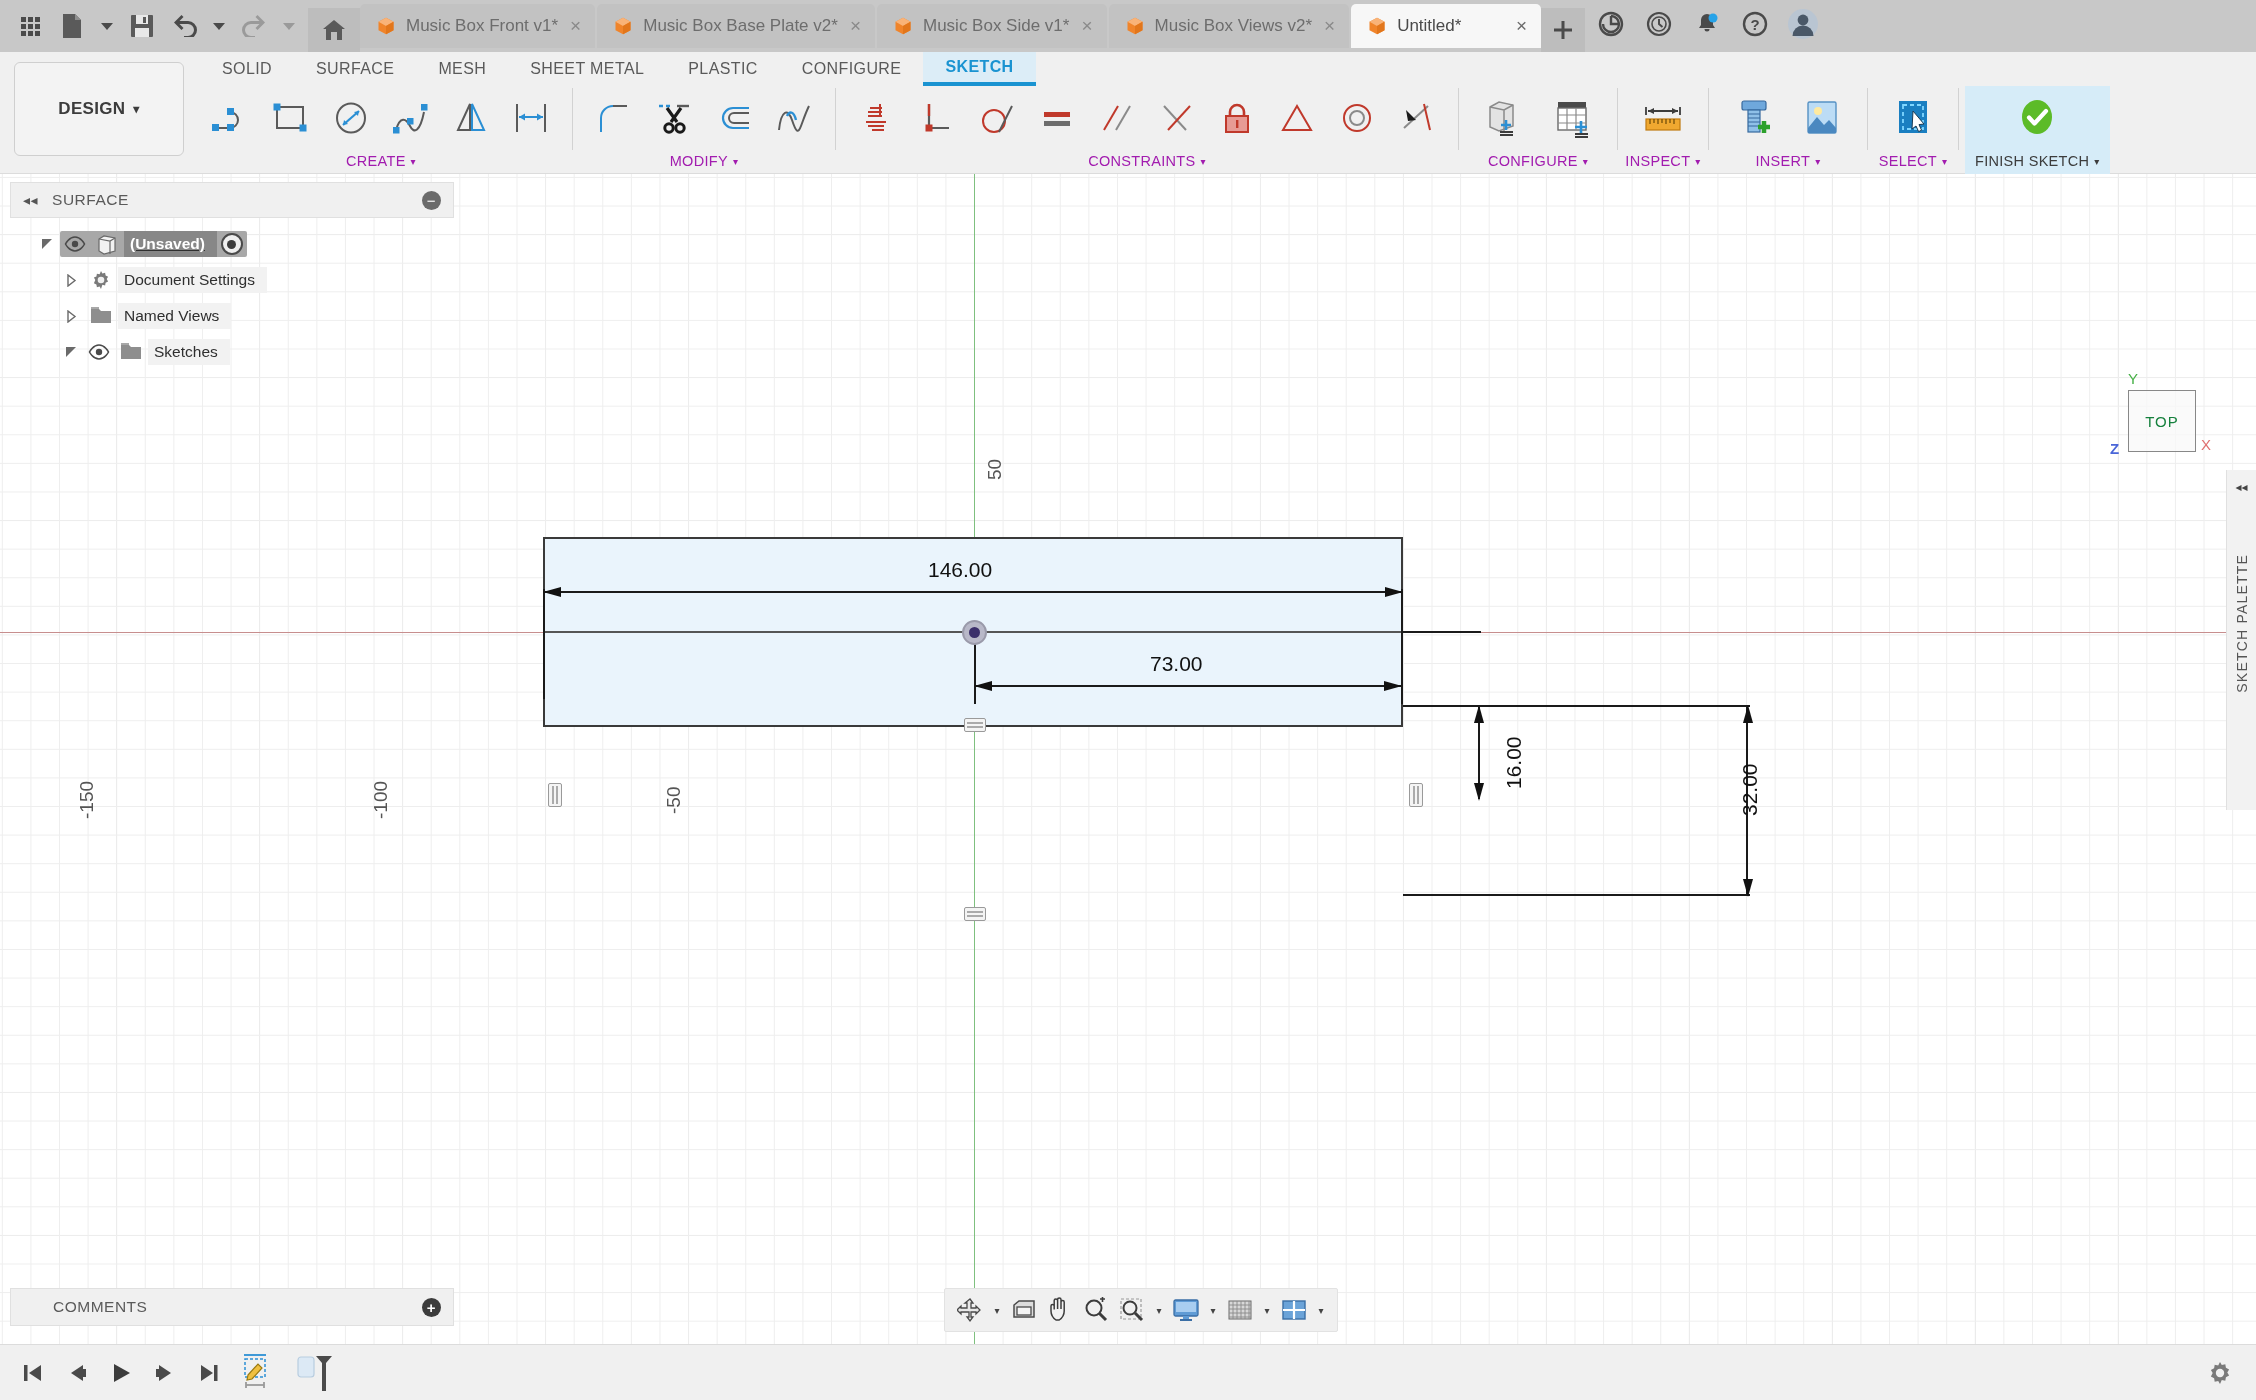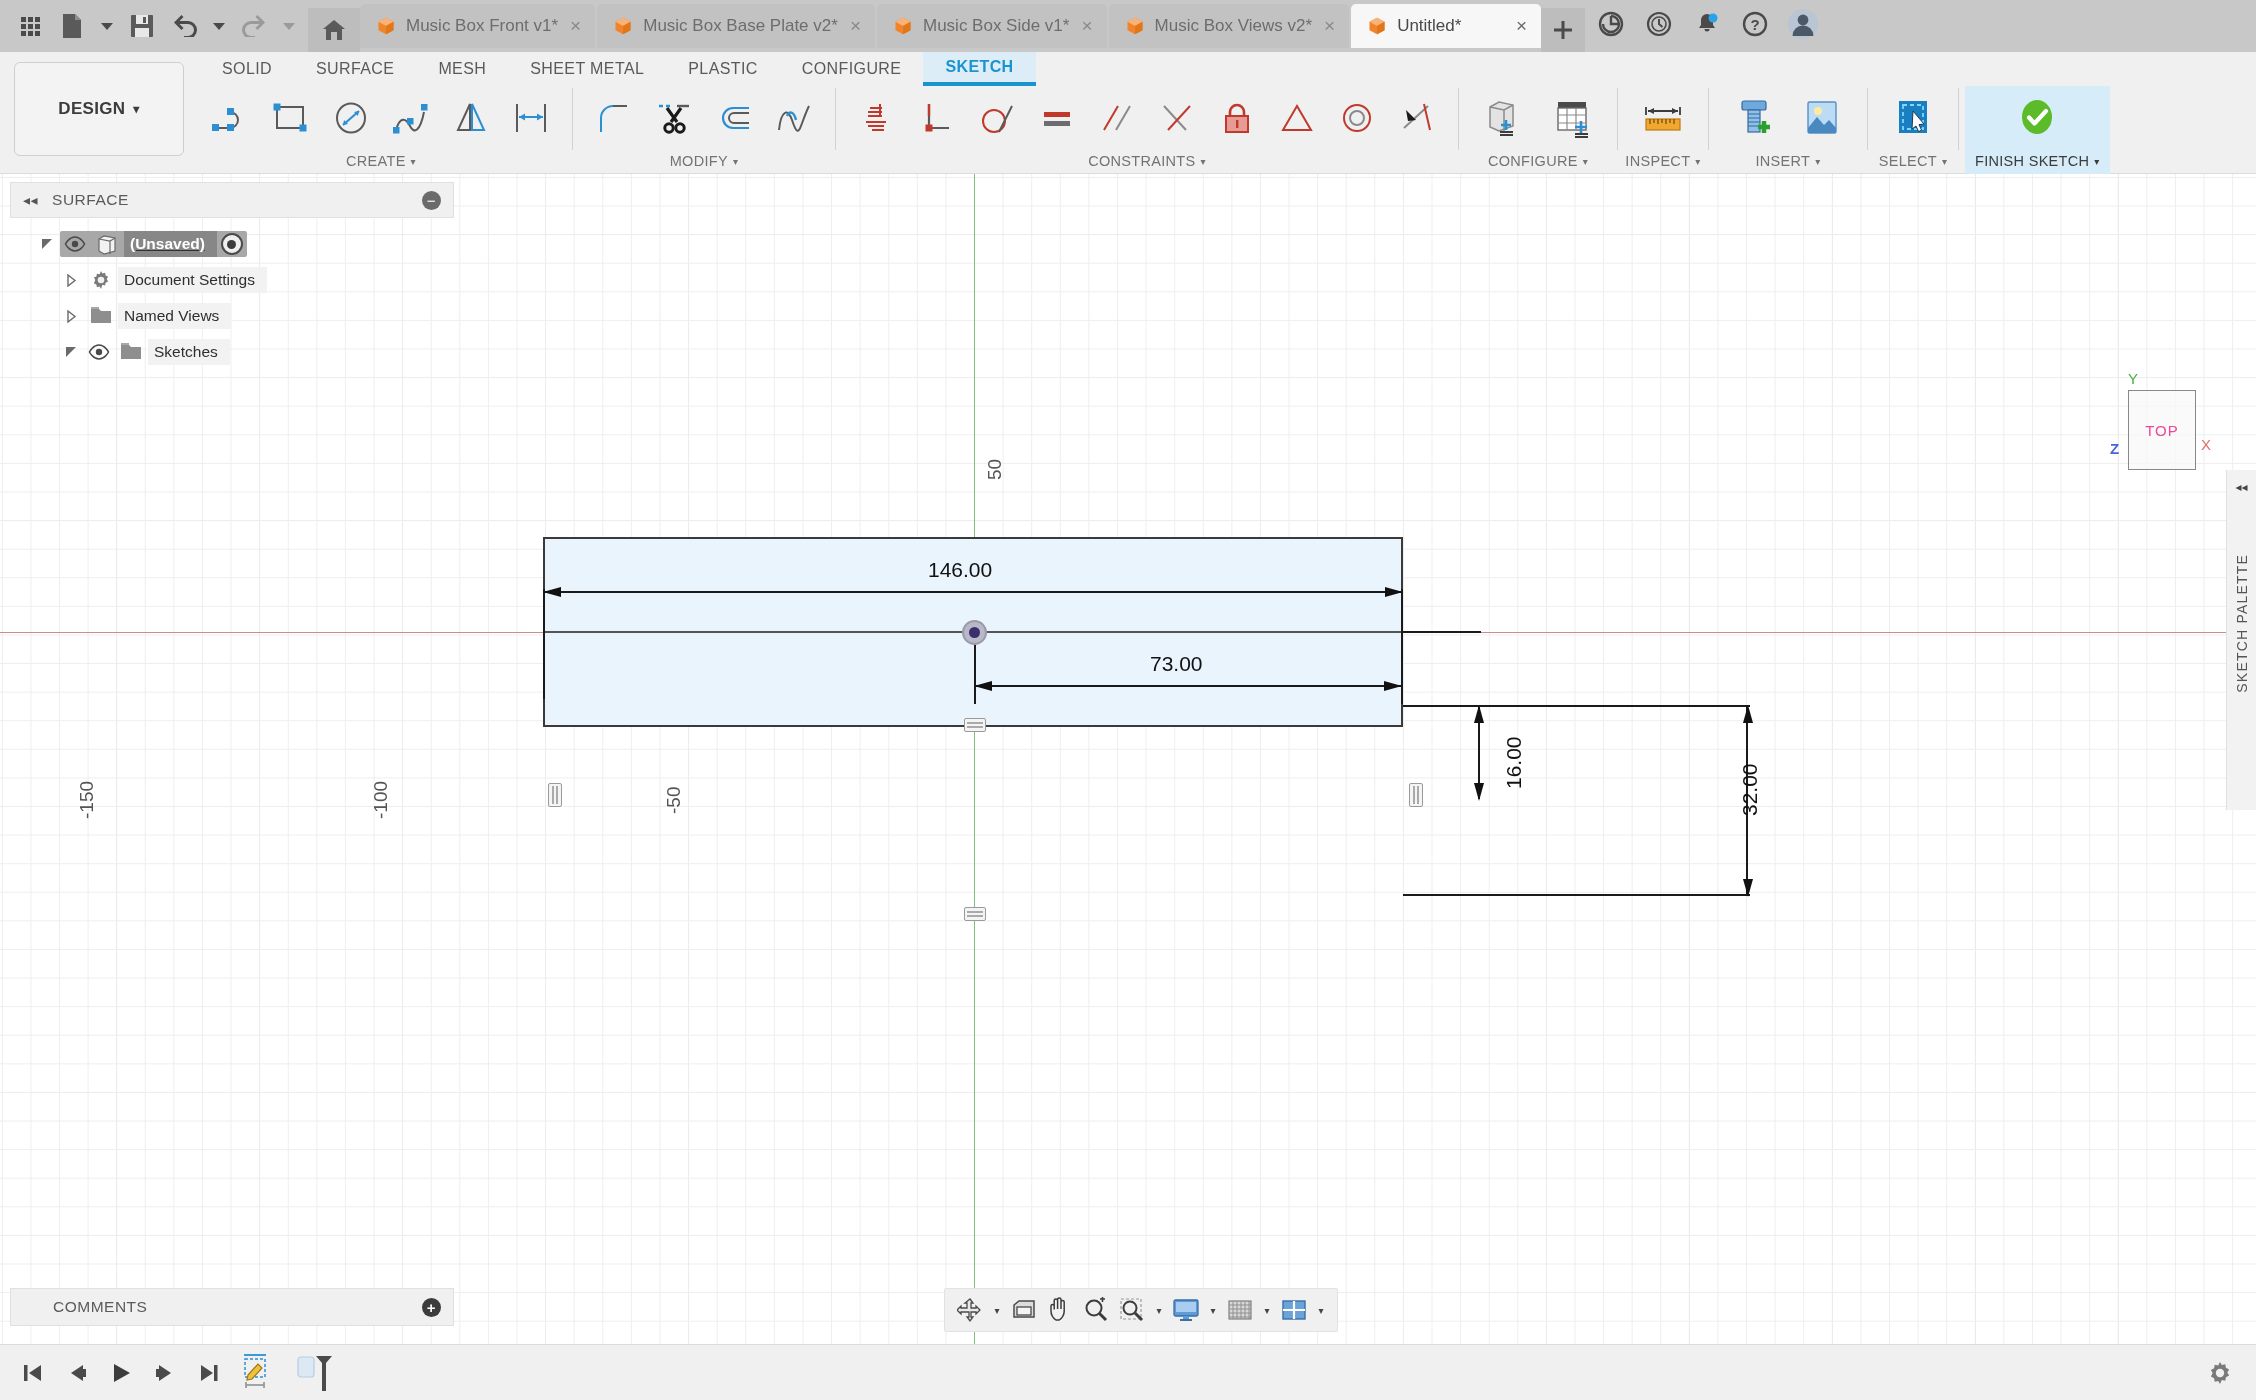--- a/index.html
+++ b/index.html
@@ -61,21 +61,21 @@
     font-size:16px;color:#5a5a5a;letter-spacing:.4px;
   }
   .mtab.active{color:#1a93d1;font-weight:bold;background:#dcedf7;border-bottom:4px solid #1a93d1;}
 
   .panels{position:absolute;left:196px;top:34px;height:88px;display:flex;align-items:flex-start;}
   .panel{display:flex;flex-direction:column;align-items:center;height:88px;position:relative;}
   .panel-icons{display:flex;align-items:center;height:64px;gap:2px;padding:0 6px;}
   .pbtn{width:58px;height:60px;display:flex;align-items:center;justify-content:center;}
   .pbtn.wide{width:66px;}
   .panel-label{
-    font-size:14.5px;color:#737373;letter-spacing:.3px;height:22px;
+    font-size:14.5px;color:#a21caf;letter-spacing:.3px;height:22px;
     display:flex;align-items:center;justify-content:center;white-space:nowrap;
   }
   .vsep{width:1px;height:62px;background:#d2d2d2;margin:2px 6px 0;}
   .panel.finish{background:#d6ecf8;height:88px;padding:0 10px;}
   .panel.finish .panel-label{color:#3c3c3c;}
 
   
   .browser{
     position:absolute;left:10px;top:182px;width:444px;
   }
@@ -158,23 +158,23 @@
   }
   .constr-v::before,.constr-v::after{
     content:"";position:absolute;top:2px;bottom:2px;width:1.5px;background:#aaa;
   }
   .constr-v::before{left:3px;}
   .constr-v::after{left:7px;}
 
   
   .viewcube{position:absolute;right:36px;top:196px;width:110px;height:100px;}
   .vc-box{
-    position:absolute;left:18px;top:20px;width:68px;height:80px;border:1.5px solid #888;
+    position:absolute;left:18px;top:20px;width:68px;height:62px;border:1.5px solid #888;
     background:rgba(248,248,248,.75);display:flex;align-items:center;justify-content:center;
-    font-size:15px;color:#ec4899;letter-spacing:1px;
+    font-size:15px;color:#15803d;letter-spacing:1px;
   }
   .vc-y{position:absolute;left:18px;top:0px;font-size:15px;color:#45b045;}
   .vc-z{position:absolute;left:0px;top:70px;font-size:15px;color:#4a66d8;font-weight:bold;}
   .vc-x{position:absolute;left:91px;top:66px;font-size:15px;color:#e07070;}
 
   
   .palette-strip{
     position:absolute;right:0;top:296px;width:30px;height:340px;background:#f2f2f2;
     border-left:1px solid #e0e0e0;display:flex;flex-direction:column;align-items:center;
     padding-top:10px;

